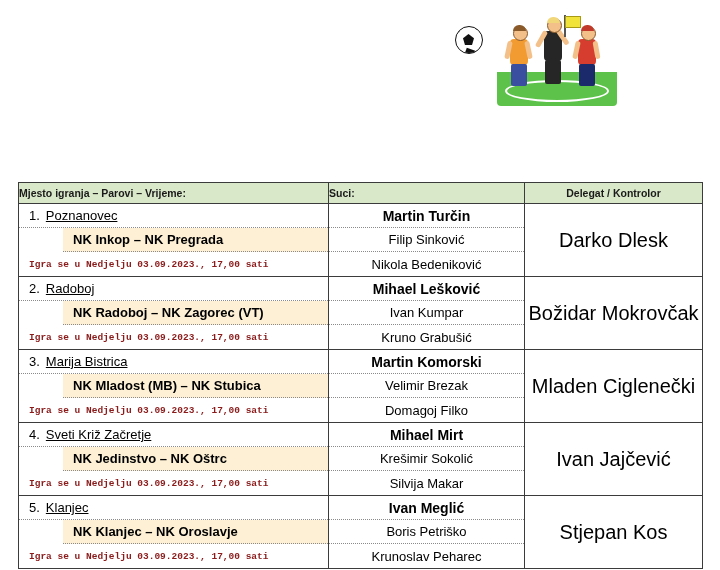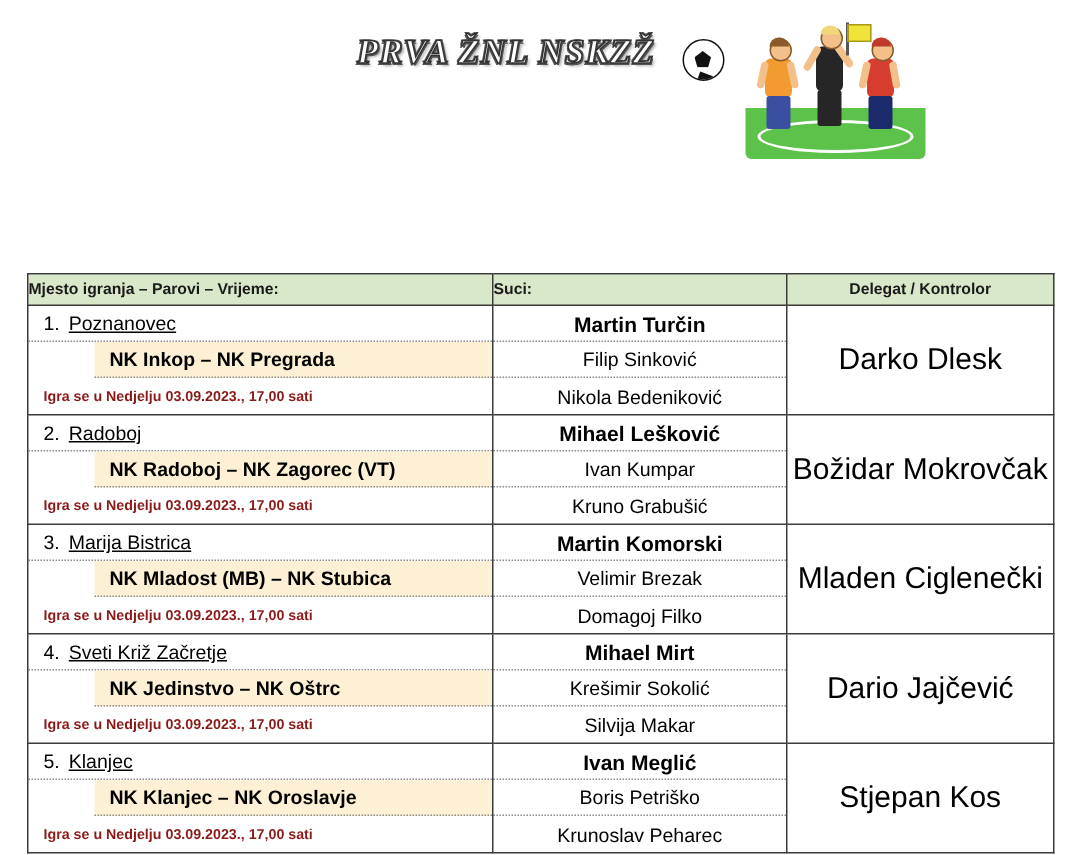--- a/index.html
+++ b/index.html
@@ -180,21 +180,21 @@
   
   .cell-left { padding: 0; }
   .line {
     height: 24px;
     display: flex;
     align-items: center;
     box-sizing: border-box;
     padding-left: 10px;
     border-bottom: 1px dotted #8a8a8a;
   }
-  .line:last-child { border-bottom: none; }
+  .line:last-child { border-bottom: none; font-family: Liberation Mono, monospace; }
   .line-venue {
     font-size: 13px;
   }
   .line-venue .num {
     font-weight: normal;
     margin-right: 6px;
   }
   .line-venue .vname {
     text-decoration: underline;
     text-decoration-style: solid;
@@ -230,21 +230,20 @@
     text-align: center;
     font-size: 20px;
   }
 </style>
 </head>
 <body>
 
 <div class="page">
 
   <div class="header">
-    <div class="logo-text">PRVA ŽNL NSKZŽ</div>
 
     <div class="ball">
       <div class="p c"></div>
       <div class="p e1"></div>
       <div class="p e2"></div>
       <div class="p e3"></div>
     </div>
 
     <div class="illus">
       <div class="grass"></div>
@@ -351,21 +350,21 @@
             <span class="vname">Sveti Križ Začretje</span>
           </div>
           <div class="line line-match">NK Jedinstvo – NK Oštrc</div>
           <div class="line line-time">Igra se u Nedjelju 03.09.2023., 17,00 sati</div>
         </td>
         <td class="cell-ref">
           <div class="ref main">Mihael Mirt</div>
           <div class="ref">Krešimir Sokolić</div>
           <div class="ref">Silvija Makar</div>
         </td>
-        <td class="cell-del">Dario Jajčević</td>
+        <td class="cell-del">Ivan Jajčević</td>
       </tr>
 
       <tr>
         <td class="cell-left">
           <div class="line line-venue">
             <span class="num">5.</span>
             <span class="vname">Klanjec</span>
           </div>
           <div class="line line-match">NK Klanjec – NK Oroslavje</div>
           <div class="line line-time">Igra se u Nedjelju 03.09.2023., 17,00 sati</div>

